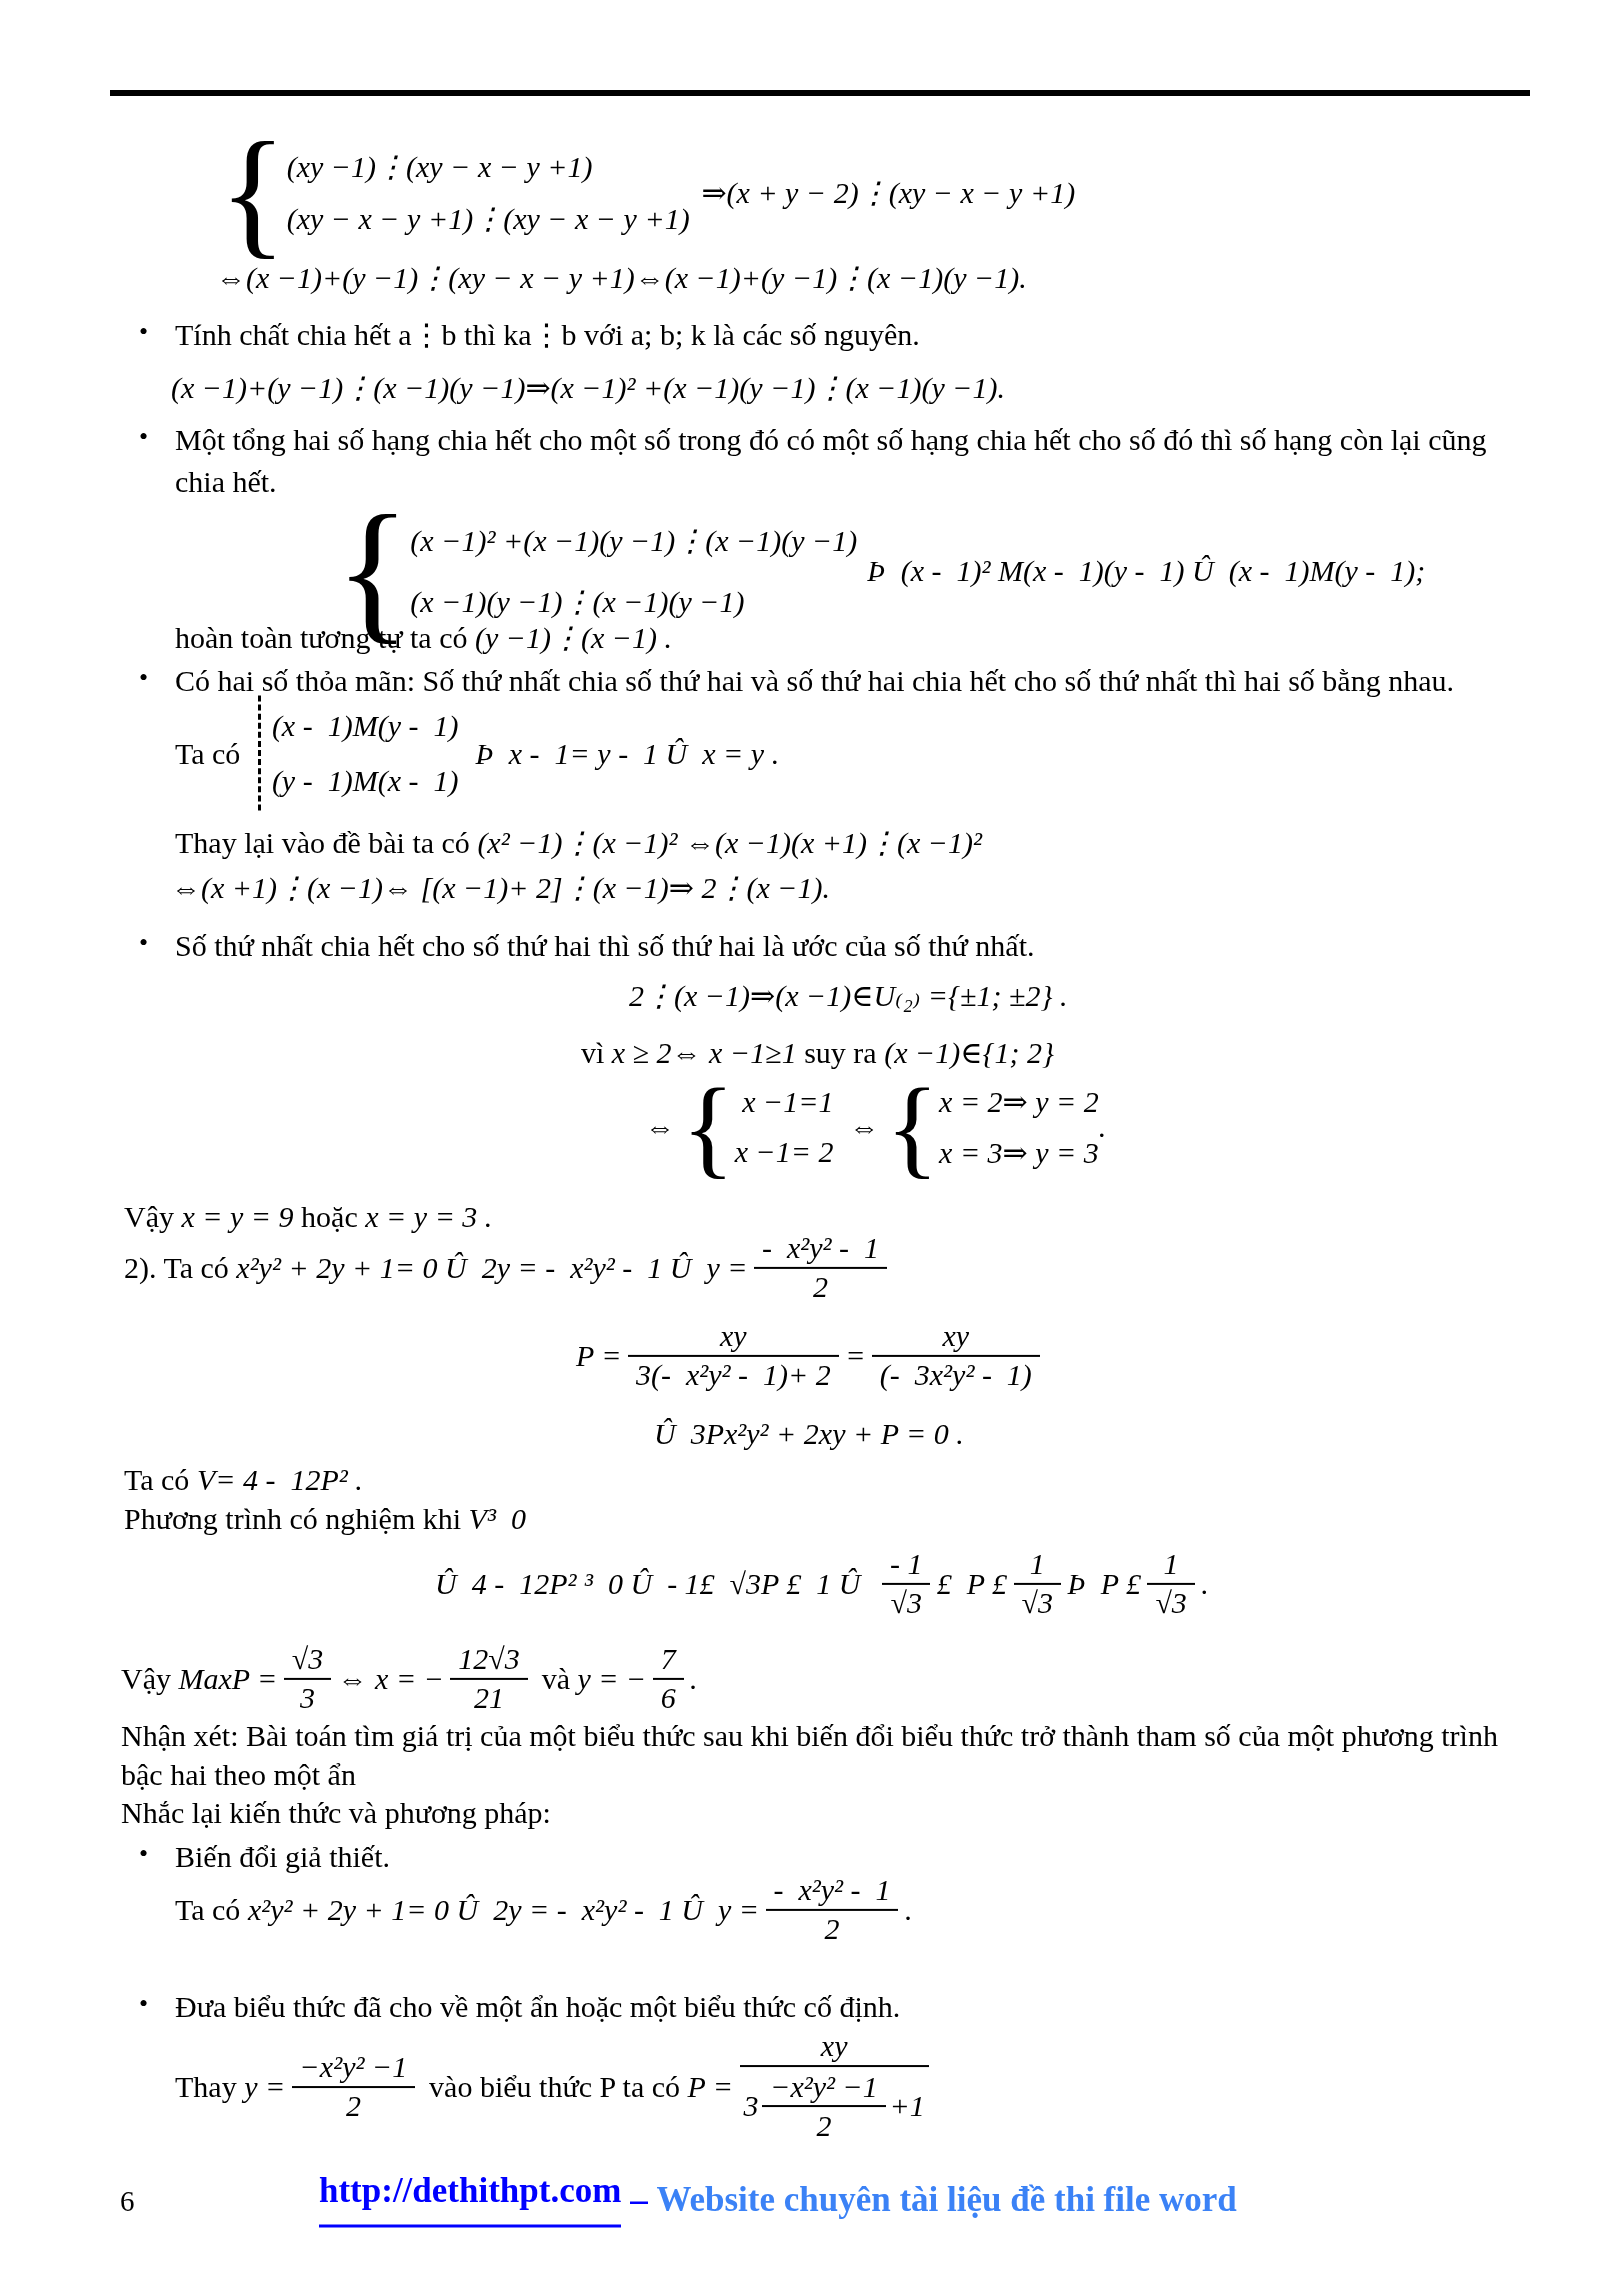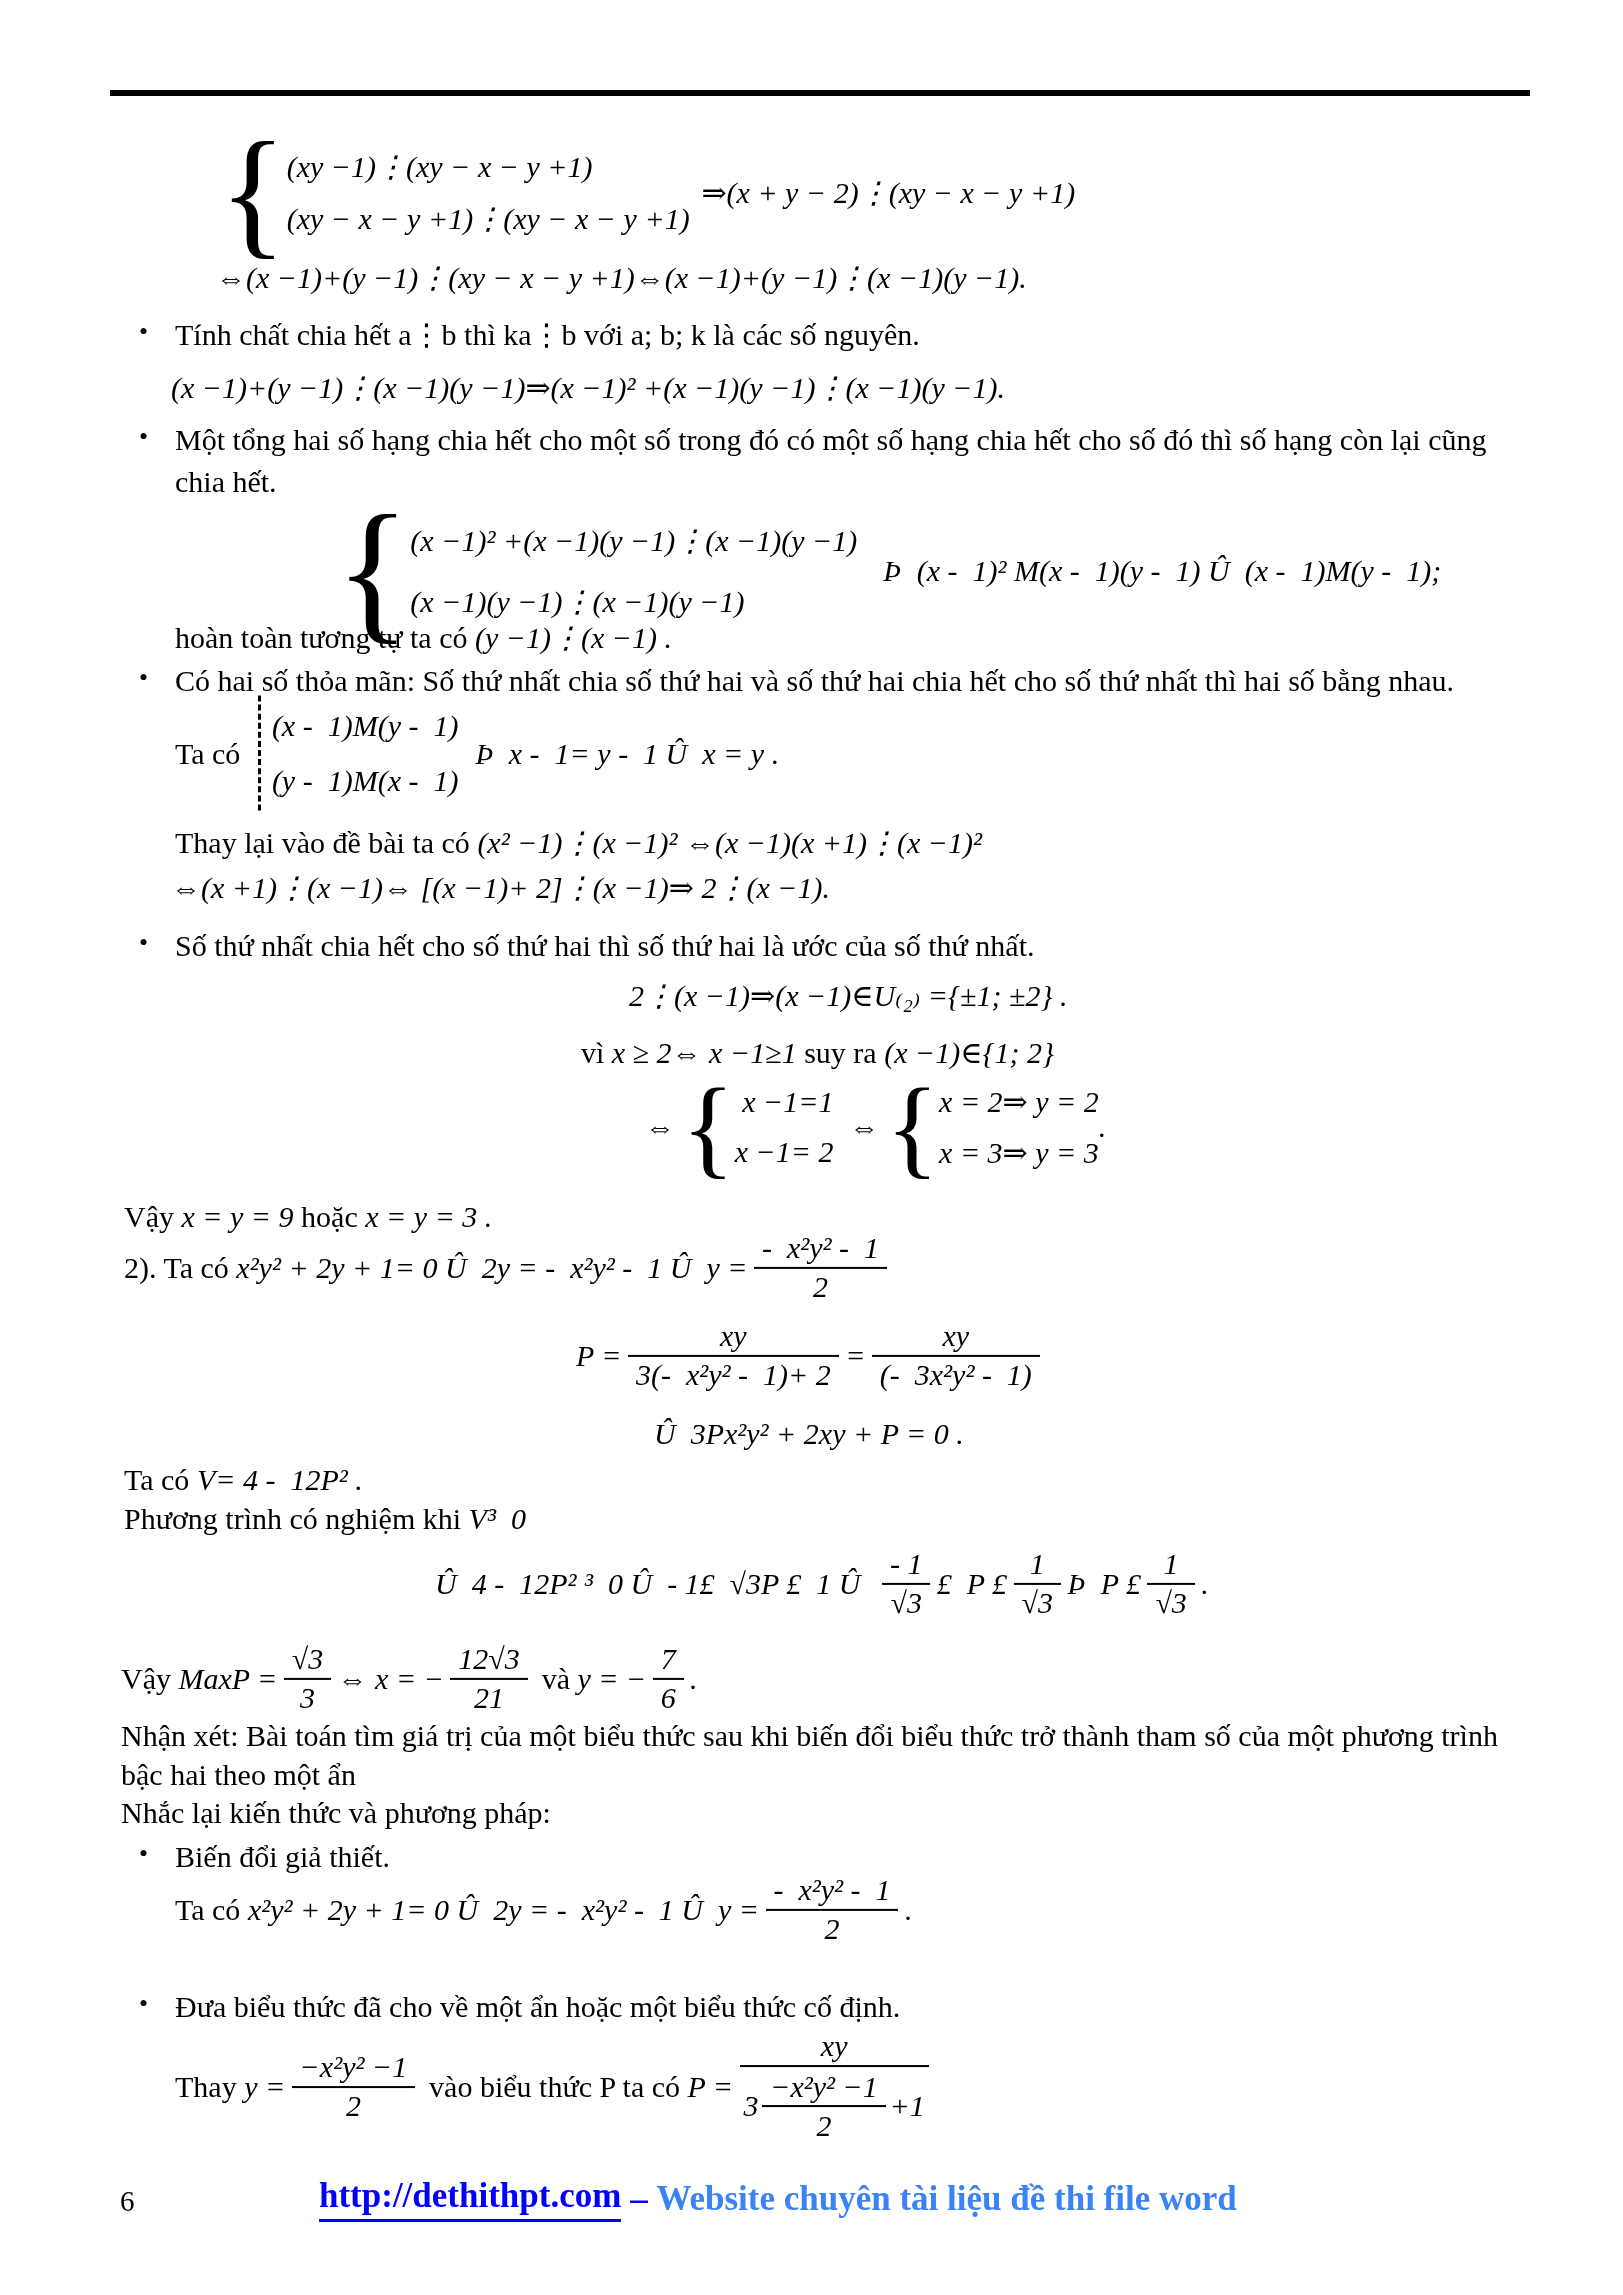--- a/index.html
+++ b/index.html
@@ -12,21 +12,21 @@
   .rm{font-style:normal;}
   .col{display:inline-flex;flex-direction:column;align-items:flex-start;}
   .brace{font-style:normal;line-height:0.95;font-weight:400;}
   .dash-brace{width:0;border-left:3.3px dashed #000;margin:0 10.5px;}
   .frac{display:inline-flex;flex-direction:column;align-items:stretch;text-align:center;
         vertical-align:middle;margin:0 6.5px;justify-content:space-between;}
   .frac .num{display:block;border-bottom:2.6px solid #000;padding:1.3px 7.9px;line-height:1.15;}
   .frac .den{display:block;padding:1.3px 7.9px;line-height:1.15;}
   .den-row{display:inline-flex;align-items:center;justify-content:center;padding:1.3px 3.9px;}
   .dot{position:absolute;font-size:26px;transform:translateY(-50%);}
-  .footer-link{color:#0000ff;font-weight:700;border-bottom:3.9px solid #0000ff;padding-bottom:3px;}
+  .footer-link{color:#0000ff;font-weight:700;border-bottom:3.9px solid #0000ff;padding-bottom:14px;}
   .footer-dash{color:#0000ff;font-weight:700;}
   .footer-red{color:#3b82f6;font-weight:700;}
 </style>
 </head>
 <body>
 
 <div class="page">
 
   <div class="rule"></div>
 
@@ -49,21 +49,21 @@
   <span class="dot" style="left:139px;top:437px;">•</span>
   <div class="line rm" style="left:175px;top:440px;">Một tổng hai số hạng chia hết cho một số trong đó có một số hạng chia hết cho số đó thì số hạng còn lại cũng</div>
   <div class="line rm" style="left:175px;top:482px;">chia hết.</div>
 
   <div class="line" style="left:335px;top:571px;">
     <span class="brace" style="font-size:157px;">{</span>
     <span class="col" style="gap:26px;">
       <span class="math">(x −1)² +(x −1)(y −1)⋮(x −1)(y −1)</span>
       <span class="math">(x −1)(y −1)⋮(x −1)(y −1)</span>
     </span>
-    <span class="math" style="margin-left:26px;">Þ  (x -  1)² M(x -  1)(y -  1) Û  (x -  1)M(y -  1);</span>
+    <span class="math" style="margin-left:10px;">Þ  (x -  1)² M(x -  1)(y -  1) Û  (x -  1)M(y -  1);</span>
   </div>
 
   <div class="line" style="left:175px;top:637px;">
     <span class="rm">hoàn toàn tương tự ta có </span>
     <span class="math">(y −1)⋮(x −1) .</span>
   </div>
 
   <span class="dot" style="left:139px;top:678px;">•</span>
   <div class="line rm" style="left:175px;top:681px;">Có hai số thỏa mãn: Số thứ nhất chia số thứ hai và số thứ hai chia hết cho số thứ nhất thì hai số bằng nhau.</div>
 

